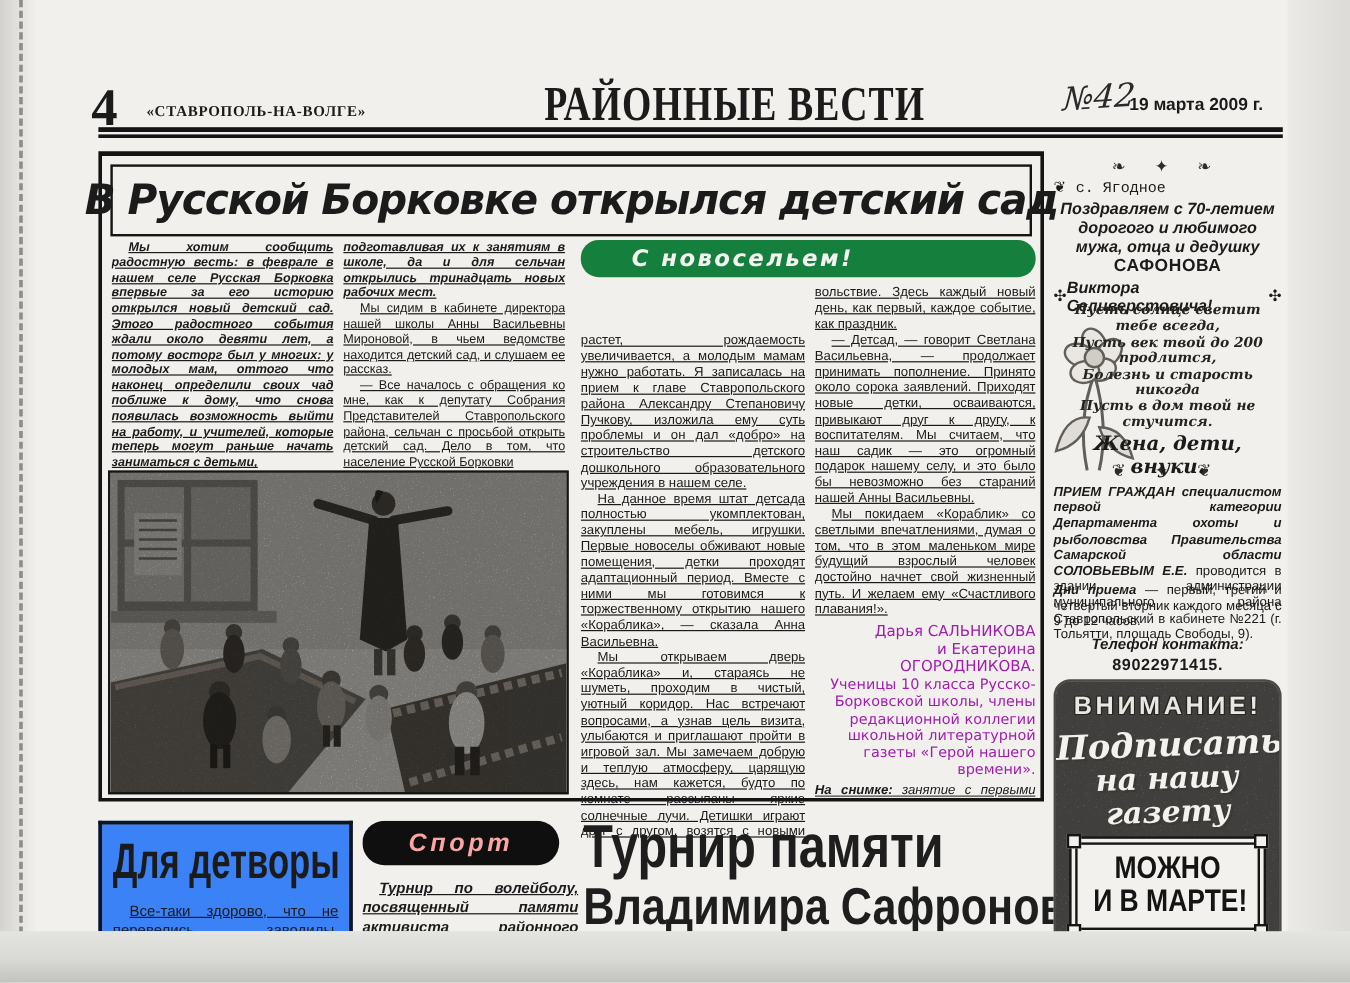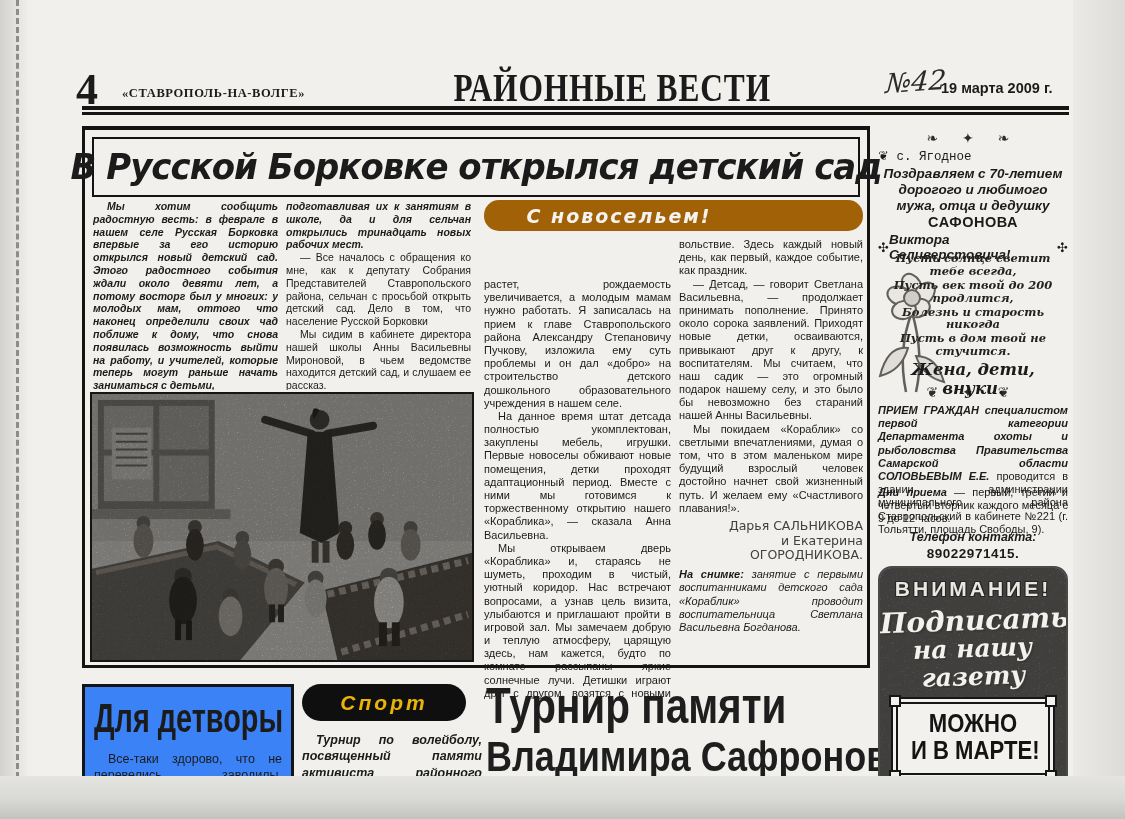--- a/index.html
+++ b/index.html
@@ -1,19 +1,19 @@
 <!DOCTYPE html>
 <html><head>
 <meta charset="utf-8">
 <style>
   html,body{margin:0;padding:0;background:#d8d7d4;}
   #page{position:relative;width:1125px;height:819px;background:#f1f0ed;overflow:hidden;
         font-family:"Liberation Sans",sans-serif;color:#1b1b1b;}
   .abs{position:absolute;}
-  p{margin:0;}
+  p{margin:0;text-decoration:underline;}
   .jt{text-align:justify;}
   .ind{text-indent:14px;}
   .clip{overflow:hidden;}
 
   
   .edge-left{left:0;top:0;width:30px;height:819px;background:linear-gradient(90deg,#d3d2cf,#f1f0ed);}
   .perf{left:16px;top:0;height:778px;width:0;border-left:3px dashed rgba(70,70,66,.55);}
   .edge-right{left:1073px;top:0;width:52px;height:819px;background:linear-gradient(90deg,#eceae7,#dcdbd8);}
   .edge-bottom{left:0;top:776px;width:1125px;height:43px;z-index:60;
                background:linear-gradient(180deg,#e4e4e0 0%,#d8d8d4 55%,#c2c2be 100%);}
@@ -31,28 +31,28 @@
   
   .frame{left:82px;top:126px;width:788px;height:542px;border:3px solid #141414;border-top-width:4px;
          box-sizing:border-box;background:#f1f0ed;}
   .hbox{left:7px;top:7px;width:764px;height:56px;border:2px solid #141414;display:flex;align-items:center;justify-content:center;}
   .hbox span{font:italic 800 35px "DejaVu Sans",sans-serif;letter-spacing:-1px;white-space:nowrap;transform:scaleX(.97);}
   .lede{font:italic 700 10.5px/1.22 "Liberation Sans",sans-serif;}
   .bodytxt{font:400 11px/1.2 "Liberation Sans",sans-serif;}
   .col12{font-size:10.5px;line-height:1.22;}
   .c1{left:8px;top:70px;width:185px;height:190px;}
   .c2{left:201px;top:70px;width:185px;height:190px;}
-  .banner{left:399px;top:70px;width:379px;height:31px;background:#a16207;border-radius:15px;display:flex;align-items:center;}
+  .banner{left:399px;top:70px;width:379px;height:31px;background:#15803d;border-radius:15px;display:flex;align-items:center;}
   .banner span{width:270px;text-align:center;color:#f4f3f0;font:italic 700 19px "DejaVu Sans",sans-serif;letter-spacing:2px;}
   .c3{left:399px;top:108px;width:187px;height:424px;margin-top:40px;}
   .c4{left:594px;top:108px;width:184px;height:426px;}
   .photo{left:5px;top:262px;width:384px;height:270px;border:2px solid #151515;box-sizing:border-box;background:#bdbab5;}
   .photo svg{display:block;width:100%;height:100%;}
   .bitl{font-style:italic;font-weight:700;}
-  .byl{margin-top:4px;text-align:right;font:400 12px/1.18 "DejaVu Sans",sans-serif;color:#404040;}
+  .byl{margin-top:4px;text-align:right;font:400 12px/1.18 "DejaVu Sans",sans-serif;color:#a21caf;}
   .byl .b1{font-size:12.5px;}
   .cap{margin-top:5px;font:italic 400 11px/1.2 "Liberation Sans",sans-serif;}
 
   
   .sb{left:878px;width:190px;}
   .orn{text-align:center;font-size:14px;letter-spacing:10px;color:#2c2c28;}
   .loc{font:400 12.5px "Liberation Mono",monospace;}
   .loc .g{margin-right:8px;font-family:"DejaVu Sans",sans-serif;}
   .greet{text-align:center;font:italic 700 13.5px/1.18 "Liberation Sans",sans-serif;}
   .bigname{text-align:center;font:700 14.5px "Liberation Sans",sans-serif;letter-spacing:.5px;}
@@ -83,21 +83,21 @@
   .csq{position:absolute;width:8px;height:8px;background:#f2f1ed;border:2px solid #161616;z-index:3;}
 
   
   .detvora{left:82px;top:684px;width:212px;height:92px;border:3px solid #141414;border-bottom:none;
            box-sizing:border-box;padding:8px 9px 0;background:#3b82f6;}
   .detv-t{font:800 37px "Liberation Sans",sans-serif;transform:scale(.78,1.12);transform-origin:left top;
           white-space:nowrap;letter-spacing:0;}
   .detv-x{margin-top:14px;font:400 12.5px/1.28 "Liberation Sans",sans-serif;text-align:justify;}
   .sport{left:302px;top:684px;width:180px;height:92px;}
   .pill{width:164px;height:37px;background:#0f0f0f;border-radius:19px;display:flex;align-items:center;justify-content:center;}
-  .pill span{color:#eab308;font:italic 800 21px "Liberation Sans",sans-serif;letter-spacing:3px;}
+  .pill span{color:#fca5a5;font:italic 800 21px "Liberation Sans",sans-serif;letter-spacing:3px;}
   .sport-x{margin-top:11px;font:italic 700 12.5px/1.3 "Liberation Sans",sans-serif;text-align:justify;}
   .bigh{left:486px;top:680px;width:392px;height:96px;color:#1e1e1e;}
   .bh1{font:800 46px/1 "Liberation Sans",sans-serif;transform:scale(.88,1.1);transform-origin:left top;white-space:nowrap;}
   .bh2{margin-top:8px;font:800 40px/1 "Liberation Sans",sans-serif;transform:scale(.9,1.08);transform-origin:left top;white-space:nowrap;}
 </style>
 </head>
 <body>
 
 <div id="page">
 
@@ -116,22 +116,22 @@
     <div class="abs hbox">
       <span>В Русской Борковке открылся детский сад</span>
     </div>
 
     <div class="abs c1 clip jt col12">
       <p class="lede ind">Мы хотим сообщить радостную весть: в феврале в нашем селе Русская Борковка впервые за его историю открылся новый детский сад. Этого радостного события ждали около девяти лет, а потому восторг был у многих: у молодых мам, оттого что наконец определили своих чад поближе к дому, что снова появилась возможность выйти на работу, и учителей, которые теперь могут раньше начать заниматься с детьми,</p>
     </div>
 
     <div class="abs c2 clip jt col12">
       <p class="lede">подготавливая их к занятиям в школе, да и для сельчан открылись тринадцать новых рабочих мест.</p>
+      <p class="ind">Мы сидим в кабинете директора нашей школы Анны Васильевны Мироновой, в чьем ведомстве находится детский сад, и слушаем ее рассказ.</p>
       <p class="ind">— Все началось с обращения ко мне, как к депутату Собрания Представителей Ставропольского района, сельчан с просьбой открыть детский сад. Дело в том, что население Русской Борковки</p>
-      <p class="ind">Мы сидим в кабинете директора нашей школы Анны Васильевны Мироновой, в чьем ведомстве находится детский сад, и слушаем ее рассказ.</p>
     </div>
 
     <div class="abs photo">
       <svg viewBox="0 0 384 268" preserveAspectRatio="none">
         <defs>
           <filter id="grain1" x="0" y="0" width="100%" height="100%">
             <feTurbulence type="fractalNoise" baseFrequency="0.85" numOctaves="3" stitchTiles="stitch"></feTurbulence>
             <feColorMatrix type="matrix" values="0 0 0 0 0  0 0 0 0 0  0 0 0 0 0  0.75 0.75 0.75 0 0"></feColorMatrix>
           </filter>
         </defs>
@@ -230,20 +230,21 @@
 
     </div>
 
     <div class="abs c4 clip bodytxt">
       <p class="jt">вольствие. Здесь каждый новый день, как первый, каждое событие, как праздник.</p>
       <p class="jt ind">— Детсад, — говорит Светлана Васильевна, — продолжает принимать пополнение. Принято около сорока заявлений. Приходят новые детки, осваиваются, привыкают друг к другу, к воспитателям. Мы считаем, что наш садик — это огромный подарок нашему селу, и это было бы невозможно без стараний нашей Анны Васильевны.</p>
       <p class="jt ind">Мы покидаем «Кораблик» со светлыми впечатлениями, думая о том, что в этом маленьком мире будущий взрослый человек достойно начнет свой жизненный путь. И желаем ему «Счастливого плавания!».</p>
       <div class="byl">
         <div class="b1">Дарья САЛЬНИКОВА</div>
         <div class="b1">и Екатерина ОГОРОДНИКОВА.</div>
+        <div>Ученицы 10 класса Русско-Борковской школы, члены редакционной коллегии школьной литературной газеты «Герой нашего времени».</div>
       </div>
       <p class="cap jt"><span class="bitl">На снимке:</span><span> занятие с первыми воспитанниками детского сада «Кораблик» проводит воспитательница Светлана Васильевна Богданова.</span></p>
 
     </div>
   </div>
 
   <div class="abs sb orn" style="top:130px;">❧ ✦ ❧</div>
   <div class="abs sb loc" style="top:148px;"><span class="g">❦</span><span>с. Ягодное</span></div>
   <div class="abs sb greet" style="top:166px;">Поздравляем с 70-летием дорогого и любимого мужа, отца и дедушку</div>
   <div class="abs sb bigname" style="top:214px;">САФОНОВА</div>

